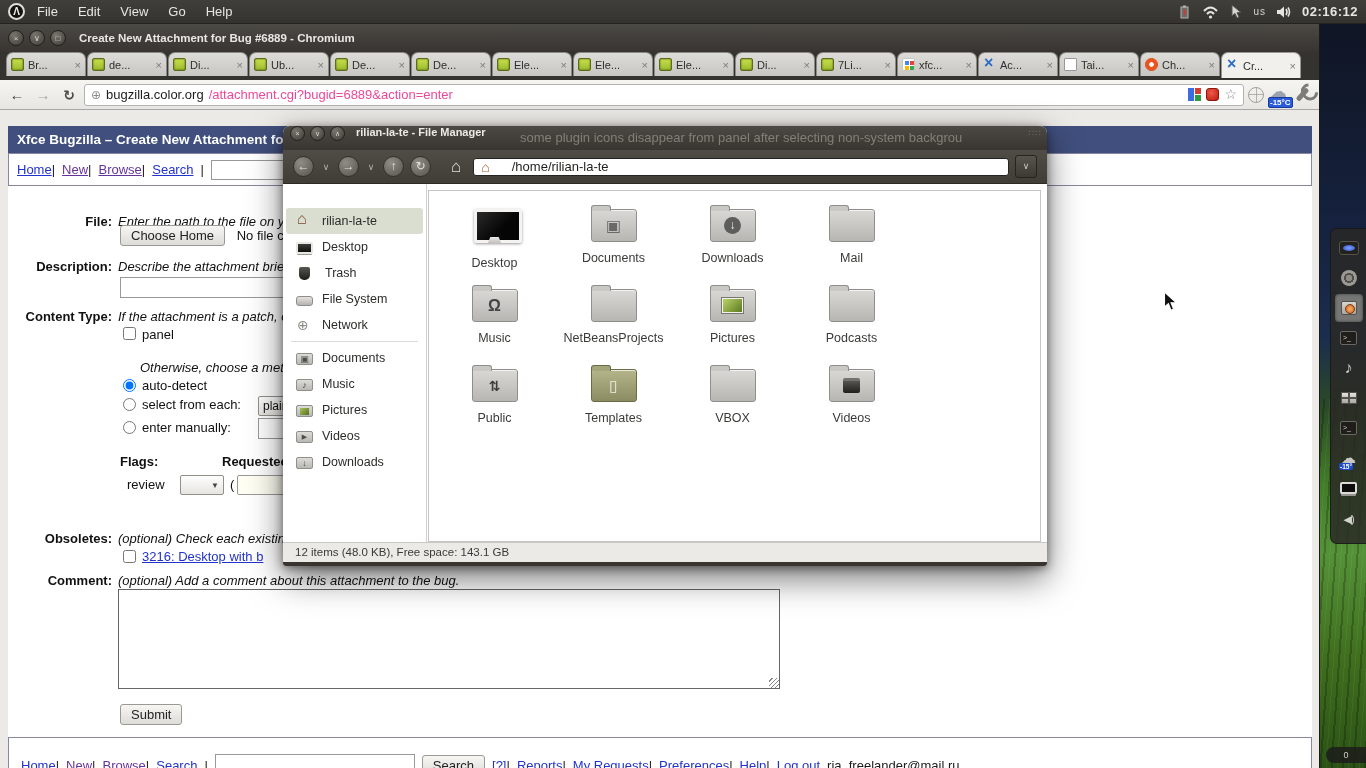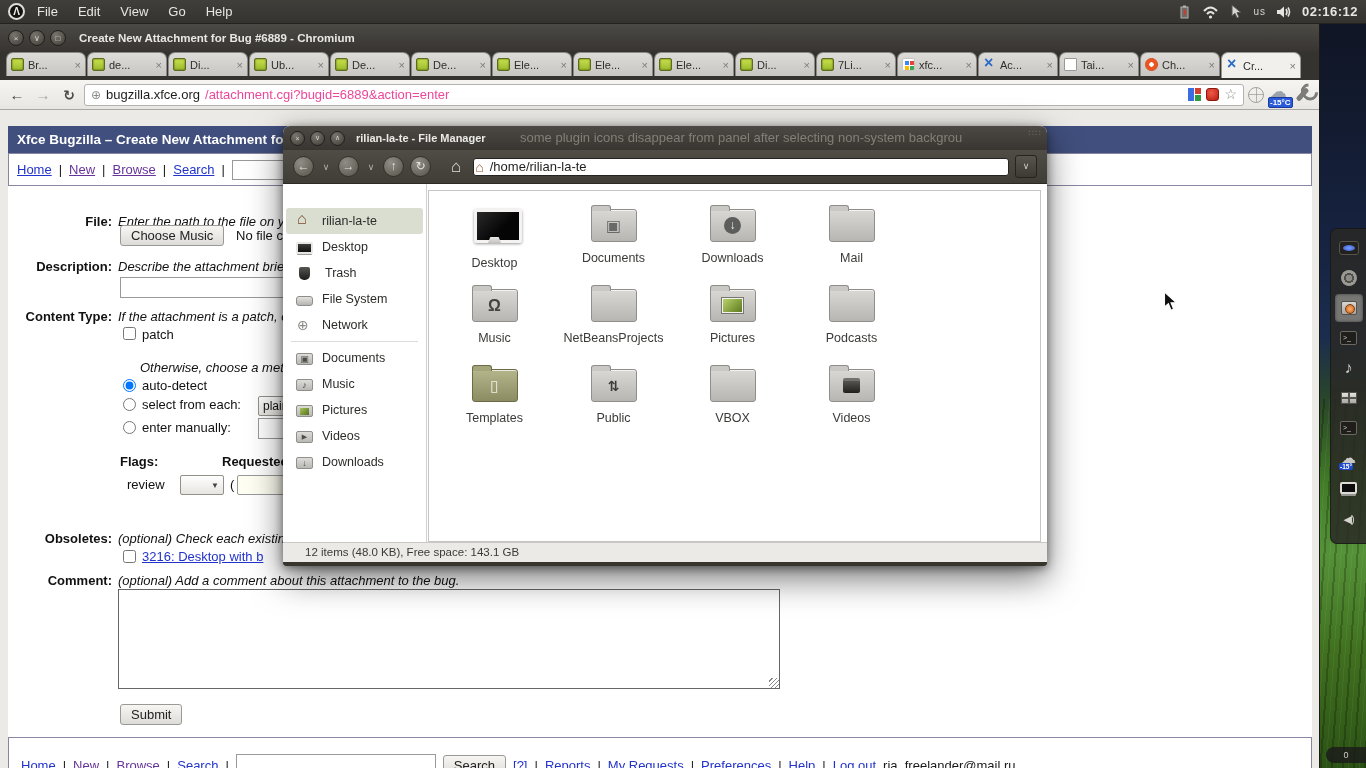--- a/index.html
+++ b/index.html
@@ -82,21 +82,21 @@
 
 
 #viewport{left:0;top:86px;width:1319px;height:658px;background:#eceae6;overflow:hidden;font-size:13px;color:#111}
 #pagebg{left:8px;top:43px;width:1304px;height:615px;background:#fff}
 #bz-header{left:8px;top:16px;width:1304px;height:27px;background:#404f7d;color:#fff;font-weight:bold;font-size:13.5px;
  line-height:27px;padding:0 9px;white-space:nowrap;overflow:hidden}
 #bz-nav{left:8px;top:43px;width:1304px;height:33px;background:#fff;border:1px solid #8886a0;display:flex;align-items:center;
  padding:0 8px;gap:7px}
 a.lnk{color:#2233cc;text-decoration:underline;cursor:pointer}
 a.lnk.visited{color:#663399}
-.pipe-list{display:flex;gap:7px;align-items:center}
+.pipe-list{display:flex;align-items:center}
 .pipe-list a + a::before{content:"|";color:#222;text-decoration:none;display:inline-block;margin-right:7px}
 .pipe{color:#222}
 .txt{border:1px solid #999;background:#fff;height:20px;font-size:12px;padding:0 3px}
 #bz-nav .txt{width:150px}
 
 
 .frow{left:0;width:1276px;height:20px}
 .flabel{position:absolute;left:0;width:112px;text-align:right;font-weight:bold}
 .fhint{position:absolute;left:118px;font-style:italic;white-space:nowrap}
 .btn{display:inline-block;background:linear-gradient(#f7f6f3,#dddcd8);border:1px solid #9a9995;border-radius:3px;
@@ -111,36 +111,36 @@
  background:repeating-linear-gradient(135deg,transparent 0 2px,#888 2px 3px)}
 #bz-footer{left:8px;top:627px;width:1304px;height:80px;background:#fff;border:1px solid #8886a0}
 #bz-footer .inner{position:absolute;left:12px;top:16px;display:flex;align-items:center;gap:7px;white-space:nowrap}
 #bz-footer .txt{width:200px;height:22px}
 .email{color:#1a1a1a}
 
 
 #fm{left:283px;top:126px;width:764px;height:440px;border-radius:7px 7px 3px 3px;background:#fff;z-index:20;
  box-shadow:0 12px 34px rgba(0,0,0,.55),0 2px 10px rgba(0,0,0,.45)}
 #fm-title{left:0;top:0;width:100%;height:24px;border-radius:7px 7px 0 0;background:linear-gradient(#4c4944,#393631);
- display:flex;align-items:center;padding:0 7px;overflow:hidden}
+ display:flex;align-items:flex-start;padding:0 7px;overflow:hidden}
 #fm-title .wbtn{width:15px;height:15px;font-size:7px}
 #fm-title .title{color:#eceae6;font-size:11px;font-weight:bold;margin-left:6px;white-space:nowrap}
 #fm-ghost{position:absolute;left:237px;top:0;height:24px;line-height:24px;right:22px;color:#827f77;font-weight:normal;
  font-size:13px;white-space:nowrap;overflow:hidden}
 #fm-grip{position:absolute;right:5px;top:3px;color:#6e6c65;font-size:9px;letter-spacing:1px;line-height:9px}
 #fm-toolbar{left:0;top:24px;width:100%;height:34px;background:linear-gradient(#504d47,#403d37);border-bottom:1px solid #2c2a25;
  display:flex;align-items:center;padding:0 10px;gap:6px}
 .tbtn{width:21px;height:21px;border-radius:50%;background:radial-gradient(circle at 35% 30%,#8f8d85,#565349);border:1px solid #33302b;
  color:#e4e2dc;font-size:12px;line-height:19px;text-align:center;flex:none}
 .tchev{color:#b4b2ac;font-size:9px;width:12px;text-align:center;flex:none}
 .tchev::before{content:"∨"}
 .thome{color:#e2e0da;font-size:17px;margin:0 6px 0 14px;flex:none}
 .thome::before{content:"⌂"}
 #pathentry{flex:1;height:18px;background:#fff;border:1px solid #262420;border-radius:3px;display:flex;align-items:center;
- padding:0 1px;font-size:13px;color:#1f1f1d;gap:6px}
+ padding:0 7px;font-size:13px;color:#1f1f1d;gap:22px}
 #pathentry .ph{color:#a0572c;font-size:14px}
 #pathentry .ph::before{content:"⌂"}
 #pathdrop{width:22px;height:23px;background:linear-gradient(#57544e,#3d3a34);border:1px solid #262420;border-radius:3px;
  color:#cfcdc7;font-size:9px;line-height:21px;text-align:center;flex:none}
 #pathdrop::before{content:"∨"}
 #fm-body{left:0;top:58px;right:0;bottom:24px;position:absolute;background:#fff}
 #fm-side{position:absolute;left:0;top:0;bottom:0;width:144px;border-right:1px solid #d2d1cd;padding-top:24px;background:#fff}
 .srow{height:26px;display:flex;align-items:center;padding-left:10px;margin:0 3px;border-radius:3px;font-size:12.5px;color:#2c2c2a}
 .srow.selected{background:#d9ded1}
 #side-sep{border:none;border-top:1px solid #dcdbd7;margin:3px 8px}
@@ -178,21 +178,21 @@
 .fold.ic-public::after{content:"⇅";color:#3e3c38;font-size:14px;font-weight:bold}
 .fold.ic-templates{background:linear-gradient(#b5b58c,#8c8c63);border-color:#6b6b48}
 .fold.ic-templates::before{background:#a5a57c;border-color:#6b6b48}
 .fold.ic-templates::after{content:"▯";color:#f2f2e8;font-size:15px}
 .fold.ic-computer{background:none;border:none;box-shadow:none;width:46px;height:38px}
 .fold.ic-computer::before{content:"";position:absolute;left:2px;top:0;width:42px;height:28px;border:3px solid #f4f3f1;
  border-radius:3px;background:linear-gradient(135deg,#2a2a2a,#050505 60%);box-shadow:0 1px 3px rgba(0,0,0,.4)}
 .fold.ic-computer::after{content:"";position:absolute;left:16px;top:28px;width:14px;height:7px;
  background:linear-gradient(#e8e7e4,#bdbcb9);clip-path:polygon(20% 0,80% 0,100% 100%,0 100%)}
 #fm-status{position:absolute;left:0;right:0;bottom:4px;height:20px;background:#eceae6;border-top:1px solid #c9c8c4;
- font-size:11.5px;line-height:19px;padding-left:22px;color:#3a3a38}
+ font-size:11.5px;line-height:19px;padding-left:12px;color:#3a3a38}
 #fm-foot{position:absolute;left:0;right:0;bottom:0;height:4px;background:#38352f;border-radius:0 0 3px 3px}
 
 
 #panel{left:1330px;top:228px;width:36px;height:316px;background:rgba(42,41,37,.84);border:1px solid rgba(16,16,14,.6);
  border-right:none;border-radius:7px 0 0 7px;display:flex;flex-direction:column;align-items:center;padding-top:5px;gap:2px;z-index:30}
 .pitem{width:28px;height:28px;display:flex;align-items:center;justify-content:center;border-radius:4px;position:relative;flex:none}
 .pitem.selected{background:rgba(216,214,207,.45);box-shadow:inset 0 0 3px rgba(0,0,0,.5)}
 .pic{display:block;position:relative}
 .pic.ic-app-blue{width:20px;height:14px;background:#23211e;border:1px solid #55524c;border-radius:3px}
 .pic.ic-app-blue::after{content:"";position:absolute;left:3px;top:3px;width:12px;height:6px;border-radius:50%;
@@ -349,21 +349,21 @@
         <span class="tlabel">Cr...</span>
         <span class="tclose"></span>
       </div>
     </div>
   <div class="a" id="btoolbar">
     <span class="navg">←</span>
     <span class="navg fwd">→</span>
     <span class="navg reload">↻</span>
     <div id="urlbox">
       <span class="scheme">⊕</span>
-      <span class="host">bugzilla.xfce.org</span>
+      <span class="host">bugzilla.color.org</span>
       <span class="path">/attachment.cgi?bugid=6889&amp;action=enter</span>
       <span class="grid16"></span>
       <span class="devil"></span>
       <span class="starg"></span>
     </div>
     <span class="wikig"></span>
     <span class="weatherb">
       <span class="cloud"></span>
       <span class="wbadge">-15°C</span>
     </span>
@@ -383,34 +383,34 @@
         </div>
       <span class="pipe">|</span>
       <input class="txt" type="text" style="">
     </div>
 
     <div class="a frow" style="top:104px">
       <span class="flabel">File:</span>
       <span class="fhint">Enter the path to the file on your computer.</span>
     </div>
     <div class="a" style="left:120px;top:115px">
-      <span class="btn">Choose Music</span>
+      <span class="btn">Choose Home</span>
       <span style="margin-left:8px">No file chosen</span>
     </div>
     <div class="a frow" style="top:149px">
       <span class="flabel">Description:</span>
       <span class="fhint">Describe the attachment briefly.</span>
     </div>
     <input class="a txt" type="text" style="left: 120px; top: 167px; width: 256px; height: 21px;">
     <div class="a frow" style="top:199px">
       <span class="flabel">Content Type:</span>
       <span class="fhint">If the attachment is a patch, check the box below.</span>
     </div>
     <input class="a" type="checkbox" style="left: 123px; top: 217px;">
-    <span class="a" style="left:142px;top:217px">patch</span>
+    <span class="a" style="left:142px;top:217px">panel</span>
     <span class="a fhint" style="left:140px;top:250px">Otherwise, choose a method for determining the content type.</span>
     <input class="a" type="radio" name="ctm" checked="" style="left: 123px; top: 269px;">
     <span class="a" style="left:142px;top:268px">auto-detect</span>
     <input class="a" type="radio" name="ctm" style="left: 123px; top: 288px;">
     <span class="a" style="left:142px;top:287px">select from each:</span>
     <span class="a fakesel" style="left:258px;top:286px;width:120px">
       <span>plain text (text/plain)</span>
       <span class="car"></span>
     </span>
     <input class="a" type="radio" name="ctm" style="left: 123px; top: 311px;">
@@ -567,26 +567,26 @@
           </div>
           <div class="gitem">
             <span class="fold ic-pictures"></span>
             <span class="glabel">Pictures</span>
           </div>
           <div class="gitem">
             <span class="fold ic-plain"></span>
             <span class="glabel">Podcasts</span>
           </div>
           <div class="gitem">
+            <span class="fold ic-public"></span>
+            <span class="glabel">Public</span>
+          </div>
+          <div class="gitem">
             <span class="fold ic-templates"></span>
             <span class="glabel">Templates</span>
-          </div>
-          <div class="gitem">
-            <span class="fold ic-public"></span>
-            <span class="glabel">Public</span>
           </div>
           <div class="gitem">
             <span class="fold ic-plain"></span>
             <span class="glabel">VBOX</span>
           </div>
           <div class="gitem">
             <span class="fold ic-videos"></span>
             <span class="glabel">Videos</span>
           </div>
         </div>

